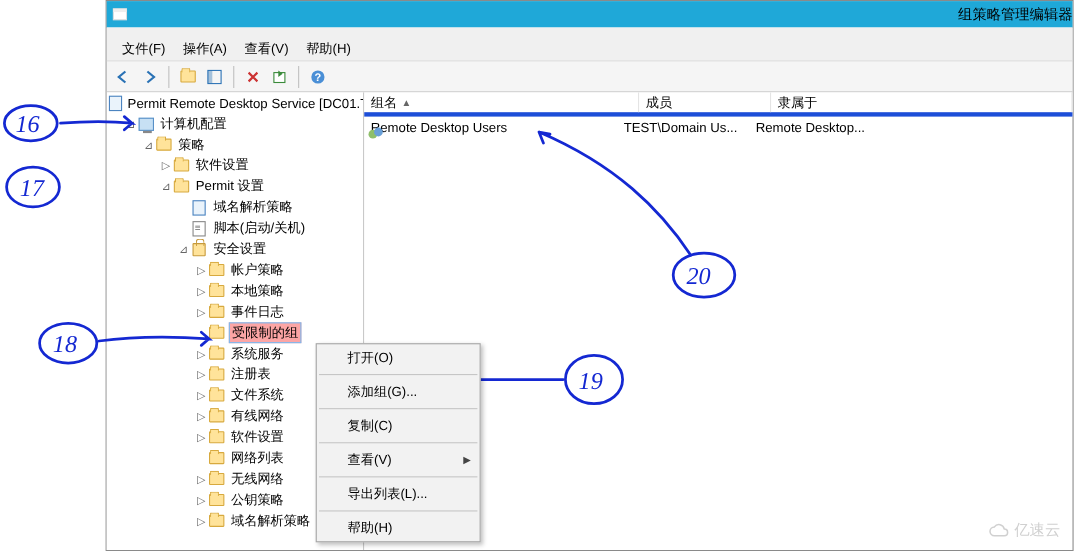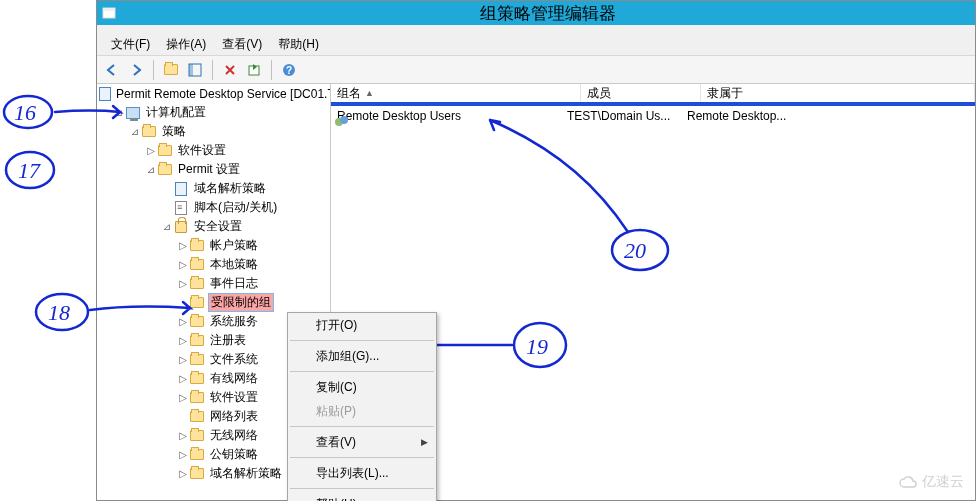--- a/index.html
+++ b/index.html
@@ -1,20 +1,20 @@
 <!DOCTYPE html>
 <html><head>
 <meta charset="utf-8">
 <style>
 html,body{margin:0;padding:0;width:976px;height:501px;font-family:"Microsoft YaHei","Segoe UI",Tahoma,sans-serif;font-size:12px;background:#fff;overflow:hidden}
 *{box-sizing:border-box}
 .window{position:absolute;left:96px;top:0;width:880px;height:501px;border:1px solid #8a8a8a;background:#fff;display:flex;flex-direction:column}
 .titlebar{height:24px;background:#1fa8d8;display:flex;align-items:center}
 .titlebar .title-icon{width:24px;display:flex;justify-content:center;color:#fff}
-.title-text{flex:1;text-align:center;color:#000;font-size:17px}
+.title-text{flex:1;text-align:right;color:#000;font-size:13px}
 .menubar{height:31px;background:#f0f0f0;display:flex;align-items:flex-end;padding-left:6px;border-bottom:1px solid #d8d8d8}
 .menu-item{padding:2px 8px;cursor:default}
 .toolbar{height:28px;background:#f5f5f5;display:flex;align-items:center;padding:0 4px;border-bottom:1px solid #c9c9c9;gap:2px}
 .tb-btn{width:22px;height:22px;display:flex;align-items:center;justify-content:center;border:1px solid transparent}
 .tb-sep{width:1px;height:20px;background:#c0c0c0;margin:0 4px}
 .content{flex:1;display:flex;min-height:0}
 .tree-pane{width:234px;border-right:1px solid #c9c9c9;overflow:hidden;background:#fff;position:relative}
 .tree-node{white-space:nowrap;height:19px;display:flex;align-items:center;font-size:12px;cursor:default}
 .tree-node .twisty{width:12px;text-align:center;color:#666;font-size:10px;user-select:none}
 .tree-node .icon{width:16px;height:16px;display:inline-flex;align-items:center;justify-content:center;margin-right:3px}
@@ -284,21 +284,20 @@
     </div>
   </div>
 </div>
 
 <div class="context-menu">
   <div class="cm-item">打开(O)</div>
   <div class="cm-sep"></div>
   <div class="cm-item">添加组(G)...</div>
   <div class="cm-sep"></div>
   <div class="cm-item">复制(C)</div>
-  <div class="cm-item disabled">粘贴(P)</div>
   <div class="cm-sep"></div>
   <div class="cm-item sub">查看(V)</div>
   <div class="cm-sep"></div>
   <div class="cm-item">导出列表(L)...</div>
   <div class="cm-sep"></div>
   <div class="cm-item">帮助(H)</div>
 </div>
 
 <svg class="svg-annot" viewBox="0 0 976 501">
   <g stroke="#1428d2" stroke-width="2.5" fill="none" stroke-linecap="round">

